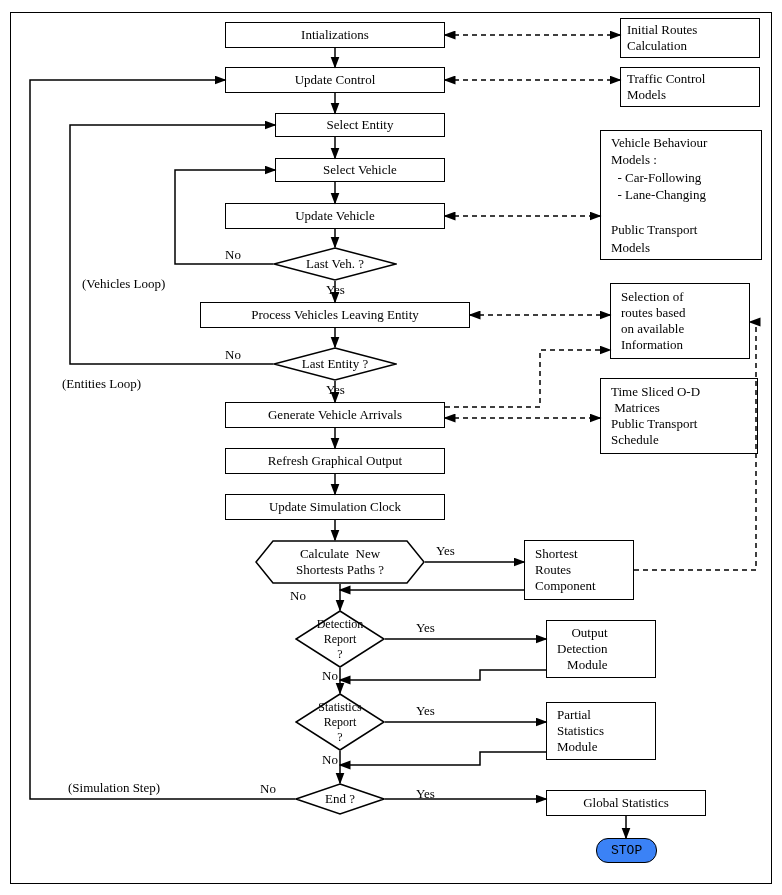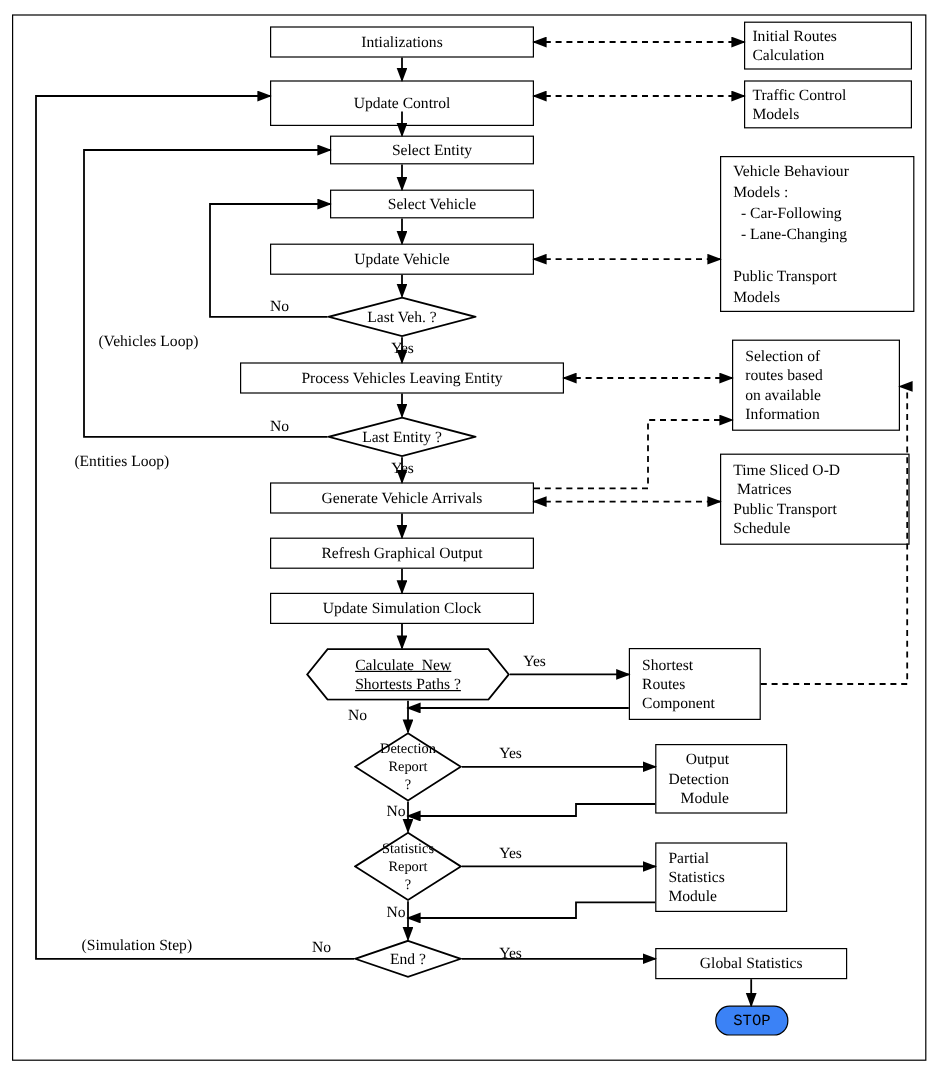--- a/index.html
+++ b/index.html
@@ -5,36 +5,36 @@
 body { margin:0; font-family:Georgia,"Times New Roman",serif; font-size:13px; color:#000; background:#fff; }
 .canvas { position:relative; width:782px; height:895px; }
 .frame { position:absolute; left:10px; top:12px; width:760px; height:870px; border:1.5px solid #000; }
 .box { position:absolute; border:1.5px solid #000; background:#fff; display:flex; align-items:center; justify-content:center; text-align:center; padding:2px 6px; box-sizing:border-box; }
 .box.left { justify-content:flex-start; text-align:left; }
 .diamond { position:absolute; }
 .diamond svg { position:absolute; left:0; top:0; }
 .diamond .lbl { position:absolute; left:50%; top:50%; transform:translate(-50%,-50%); text-align:center; white-space:pre; }
 .hex { position:absolute; }
 .hex svg { position:absolute; left:0; top:0; }
-.hex .lbl { position:absolute; left:50%; top:50%; transform:translate(-50%,-50%); white-space:pre;text-decoration:underline; }
+.hex .lbl { position:absolute; left:50%; top:50%; transform:translate(-50%,-50%); text-align:center; white-space:pre; }
 .txt { position:absolute; }
 .title { position:absolute; font-weight:bold; letter-spacing:2px; font-size:15px; }
 .stop { position:absolute; border:1.5px solid #000; border-radius:12px; padding:4px 14px; background:#3b82f6;font-family:Liberation Mono, monospace; }
 .arrow { position:absolute; pointer-events:none; }
 </style>
 </head>
 <body>
 
 <div class="canvas">
 <div class="frame"></div>
 
 <div class="box" style="left:225px; top:22px; width:220px; height:26px;">
       <span>Intializations</span>
     </div>
-<div class="box" style="left:225px; top:67px; width:220px; height:38px;">
+<div class="box" style="left:225px; top:67px; width:220px; height:26px;">
       <span>Update Control</span>
     </div>
 <div class="box" style="left:275px; top:113px; width:170px; height:24px;">
       <span>Select Entity</span>
     </div>
 <div class="box" style="left:225px; top:203px; width:220px; height:26px;">
       <span>Update Vehicle</span>
     </div>
 <div class="box" style="left:275px; top:158px; width:170px; height:24px;">
       <span>Select Vehicle</span>

